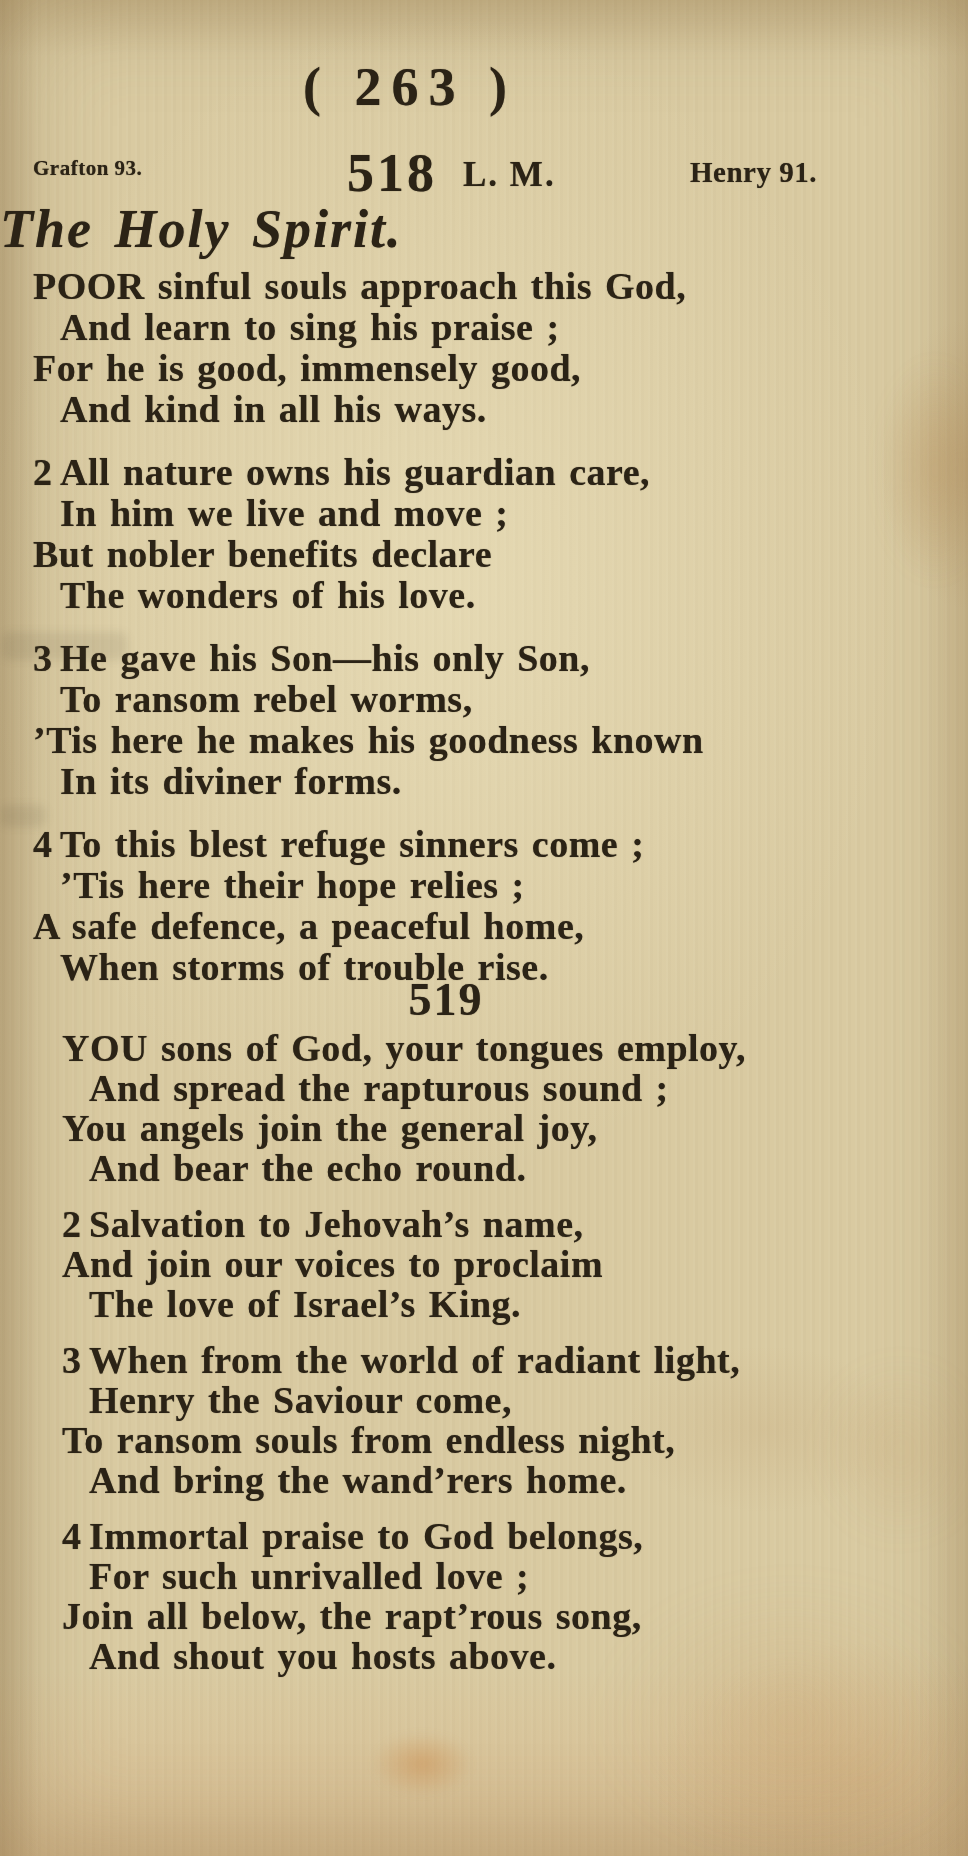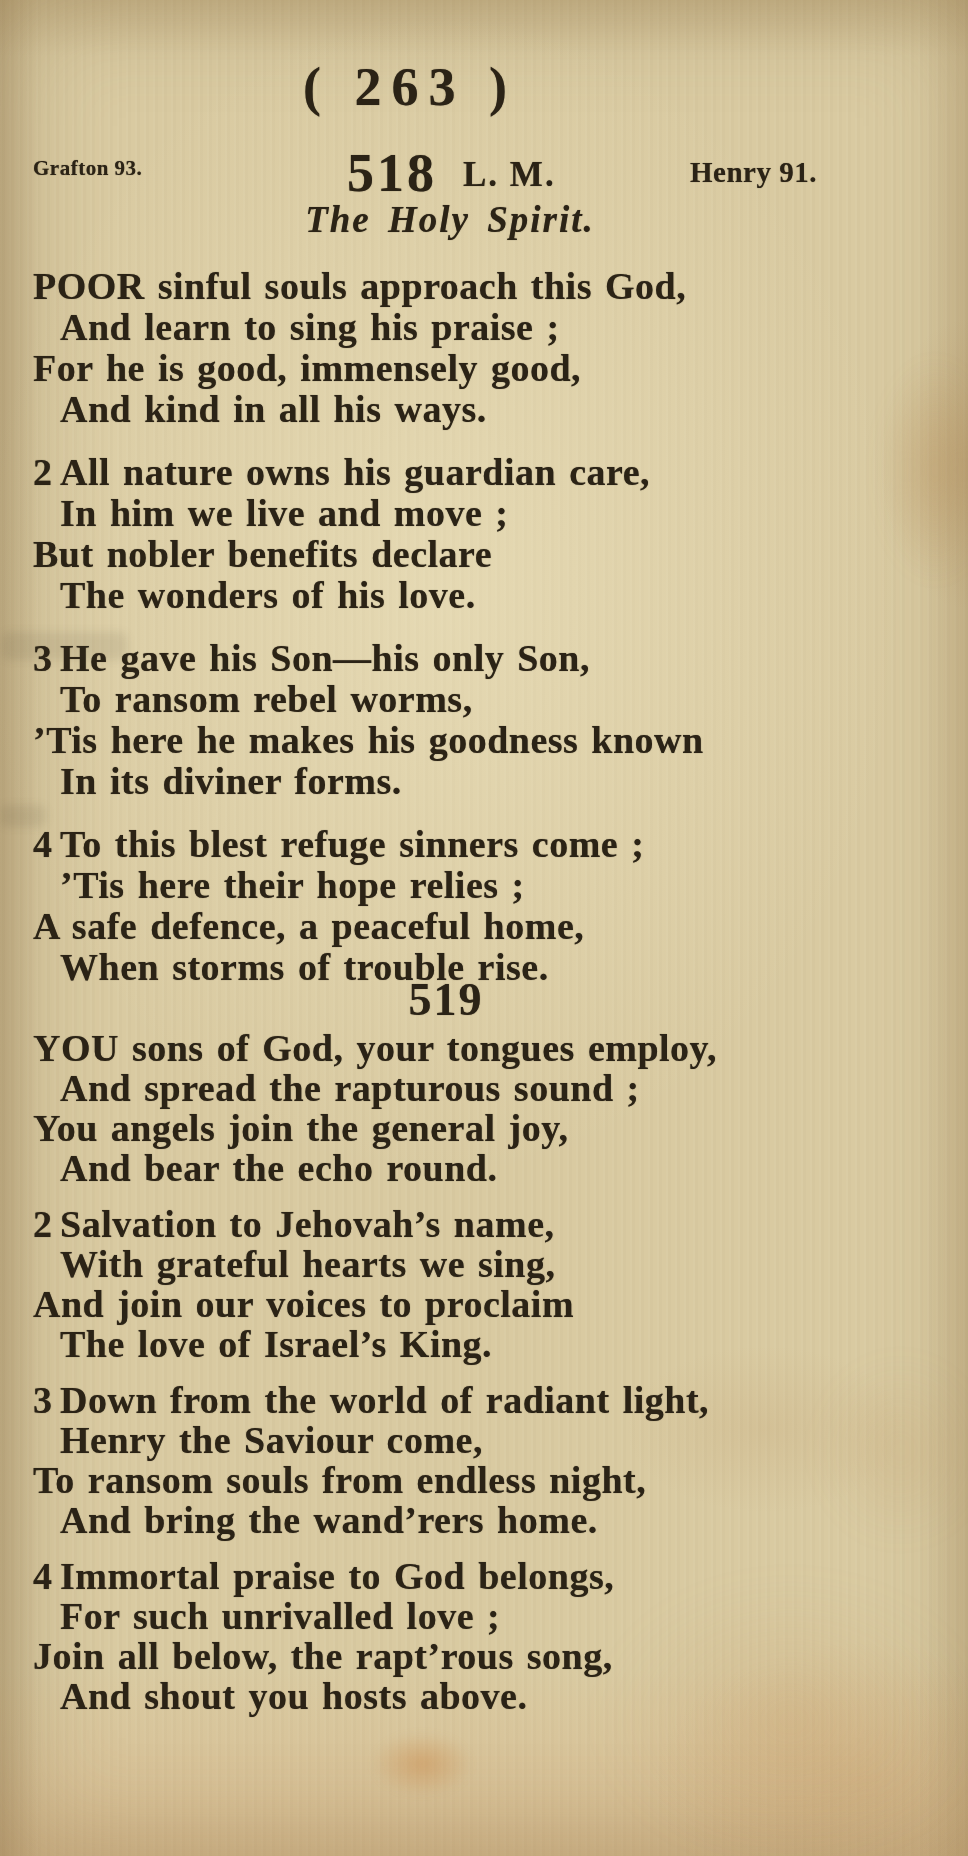--- a/index.html
+++ b/index.html
@@ -47,35 +47,34 @@
     font-size: 35px; font-weight: 700; letter-spacing: 2px;
     margin-left: 26px; position: relative; top: -5px;
   }
   .tune-right {
     position: absolute; top: 156px; left: 690px;
     font-size: 29px; font-weight: 700; letter-spacing: 0.5px;
   }
 
   .hymn-title {
     position: absolute; top: 198px; left: 0; width: 900px;
-    text-align: center;
-    font-size: 37px; font-style: italic; font-weight: 700;
+    font-size: 54px; font-style: italic; font-weight: 700;
     letter-spacing: 2px; word-spacing: 6px;
   }
 
   .verses { position: absolute; left: 33px; width: 910px; }
   .verses-518 { top: 247px; margin-top: 19px; }
   .verses-519 { top: 1028px; }
   .verse { margin-bottom: 22px; }
   .verses-519 .verse { margin-bottom: 16px; }
   .line {
     font-size: 38px; font-weight: 700; line-height: 41px;
     letter-spacing: 0.5px; word-spacing: 3px; white-space: nowrap;
   }
-  .verses-519 .line { line-height: 40px; }
+  .verses-519 .line { line-height: 40px; margin-left: 29px; }
   .indent { padding-left: 27px; }
   .vnum { display: inline-block; width: 27px; }
 
   .hymn-519-number {
     position: absolute; top: 975px; left: 0; width: 892px;
     text-align: center;
     font-size: 46px; font-weight: 700; letter-spacing: 2px; line-height: 50px;
   }
 
   .stain { position: absolute; pointer-events: none; border-radius: 50%; }
@@ -151,26 +150,25 @@
 
   <div class="verses verses-519">
     <div class="verse">
       <div class="line flush ink">YOU sons of God, your tongues employ,</div>
       <div class="line indent ink">And spread the rapturous sound ;</div>
       <div class="line flush ink">You angels join the general joy,</div>
       <div class="line indent ink">And bear the echo round.</div>
     </div>
     <div class="verse">
       <div class="line flush ink"><span class="vnum">2</span><span>Salvation to Jehovah’s name,</span></div>
-      <div class="line indent ink">With grateful hearts we sing,</div>
       <div class="line flush ink">And join our voices to proclaim</div>
       <div class="line indent ink">The love of Israel’s King.</div>
     </div>
     <div class="verse">
-      <div class="line flush ink"><span class="vnum">3</span><span>Down from the world of radiant light,</span></div>
+      <div class="line flush ink"><span class="vnum">3</span><span>When from the world of radiant light,</span></div>
       <div class="line indent ink">Henry the Saviour come,</div>
       <div class="line flush ink">To ransom souls from endless night,</div>
       <div class="line indent ink">And bring the wand’rers home.</div>
     </div>
     <div class="verse">
       <div class="line flush ink"><span class="vnum">4</span><span>Immortal praise to God belongs,</span></div>
       <div class="line indent ink">For such unrivalled love ;</div>
       <div class="line flush ink">Join all below, the rapt’rous song,</div>
       <div class="line indent ink">And shout you hosts above.</div>
     </div>

